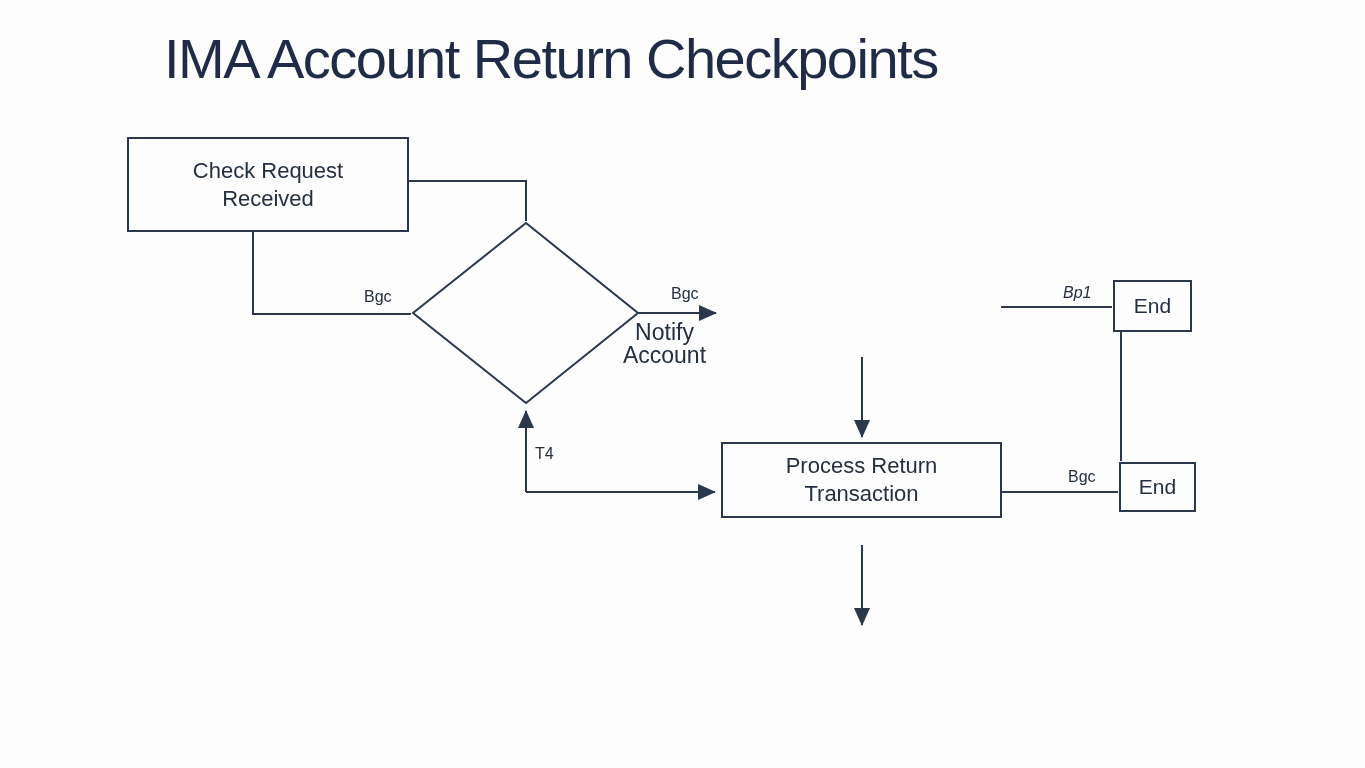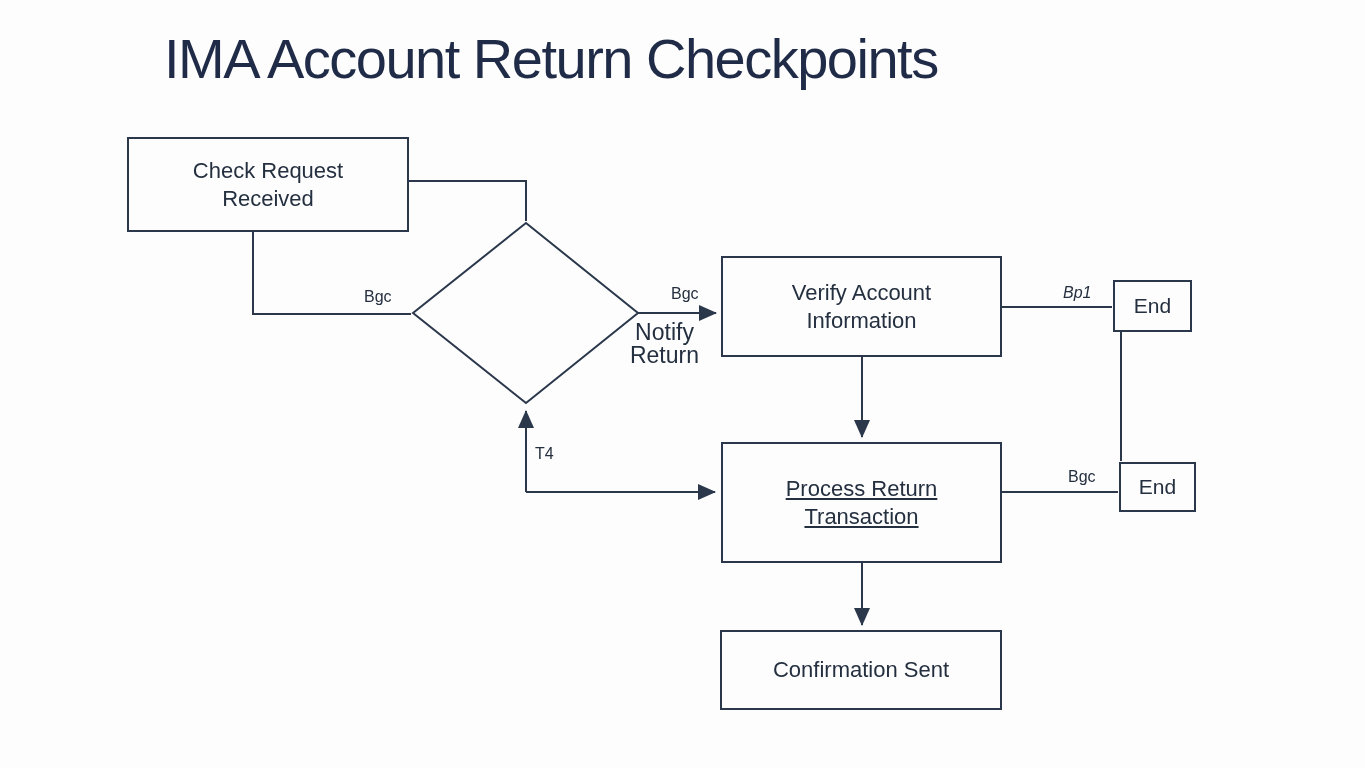--- a/index.html
+++ b/index.html
@@ -90,34 +90,31 @@
 
     <path d="M1121,332 V461" class="edge"></path>
 
     <path d="M862,545 V625" class="edge" marker-end="url(#arrow)"></path>
   </svg>
 
   <div class="node" style="left:113px;top:137px;width:282px;height:95px;margin-left:14px;">Check Request
 Received</div>
 
 
-  <div class="node" style="left:721px;top:256px;width:281px;height:101px;">Verify Account
-Information</div>
 
-  <div class="node" style="left:721px;top:442px;width:281px;height:121px;text-decoration:underline;">Process Return
+  <div class="node" style="left:721px;top:442px;width:281px;height:76px;">Process Return
 Transaction</div>
 
-  <div class="node" style="left:720px;top:630px;width:282px;height:80px;">Confirmation Sent</div>
 
   <div class="node node--end" style="left:1113px;top:280px;width:79px;height:52px;">End</div>
 
   <div class="node node--end" style="left:1119px;top:462px;width:77px;height:50px;">End</div>
 
   <div class="edge-label edge-label--1">Bgc</div>
   <div class="edge-label edge-label--2">Bgc</div>
   <div class="edge-label edge-label--3">Bp1</div>
   <div class="edge-label edge-label--4">T4</div>
   <div class="edge-label edge-label--5">Bgc</div>
 
   <div class="annotation annotation--a">Notify
-Return</div>
+Account</div>
 
 </div>
 
 </body></html>

